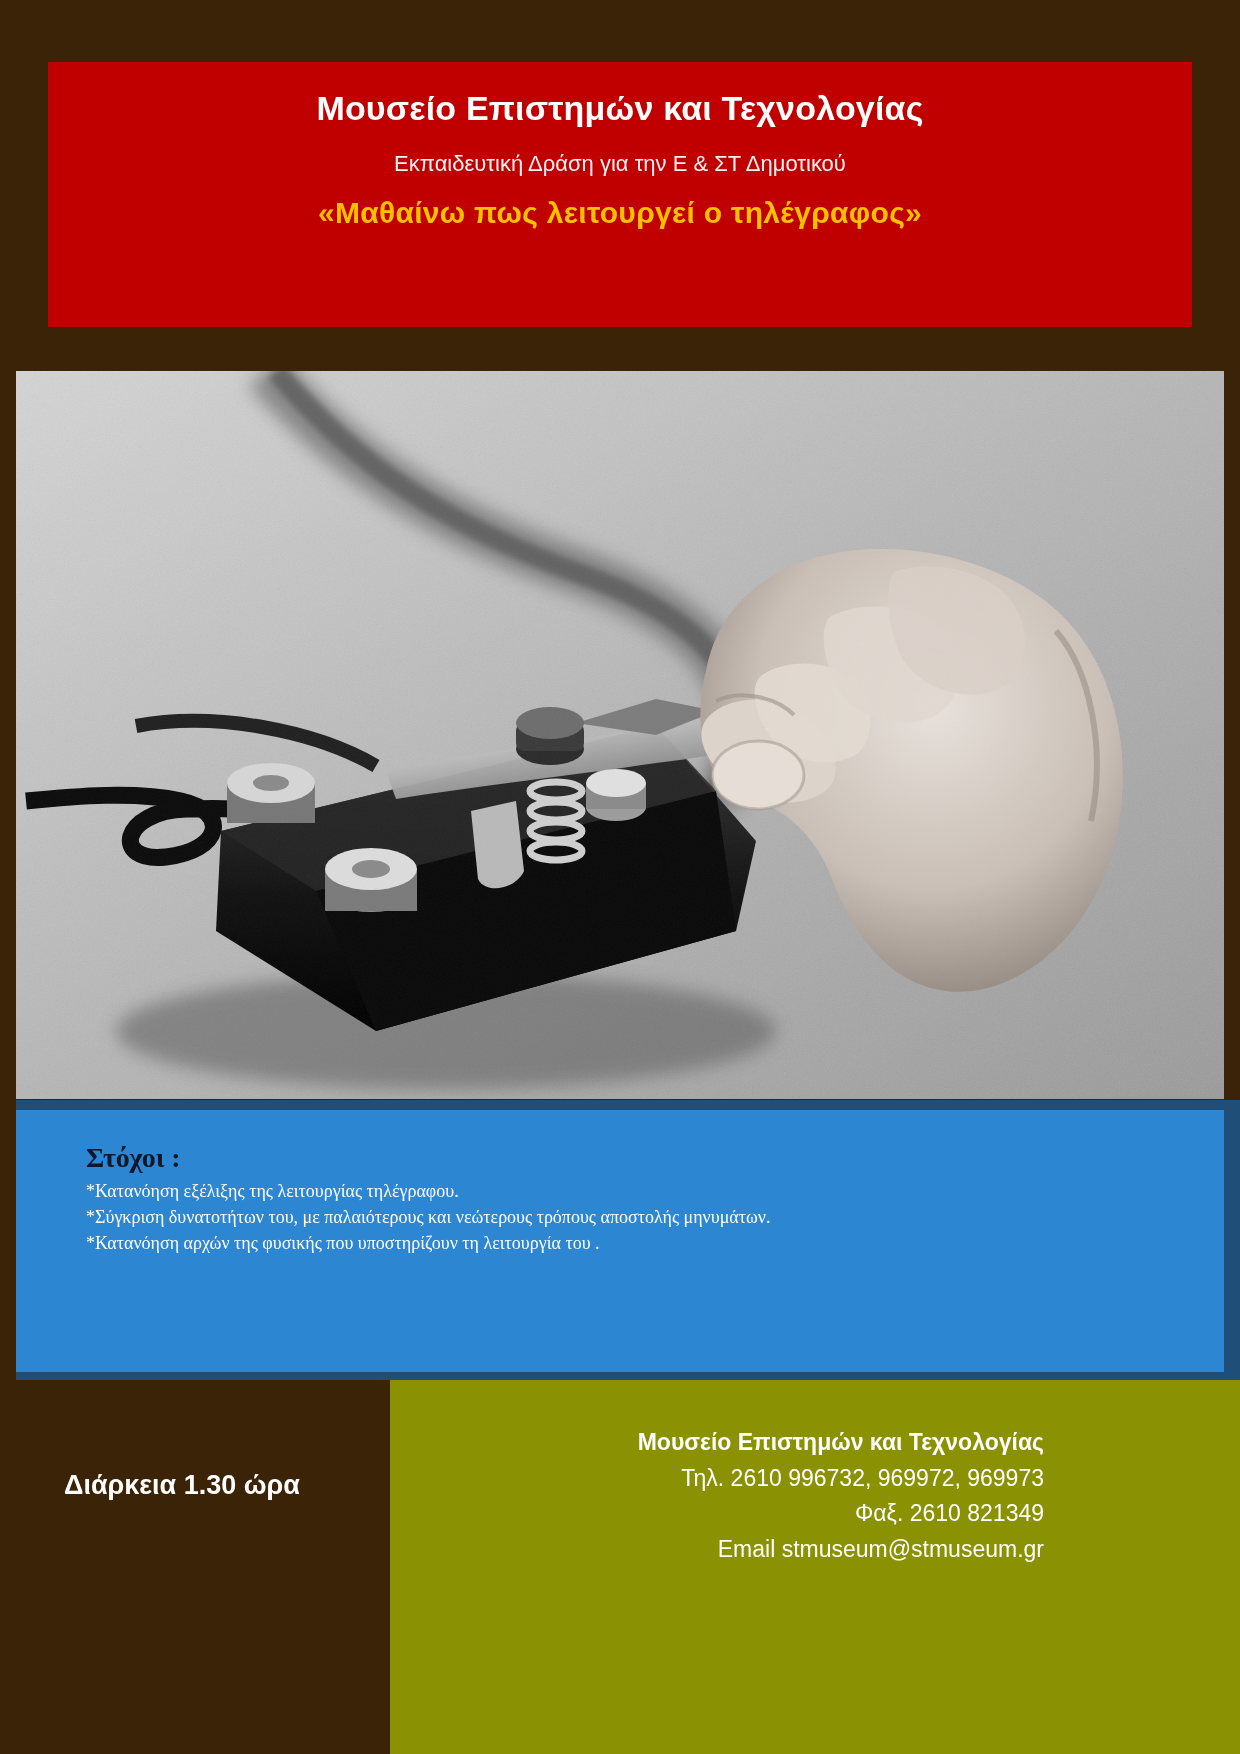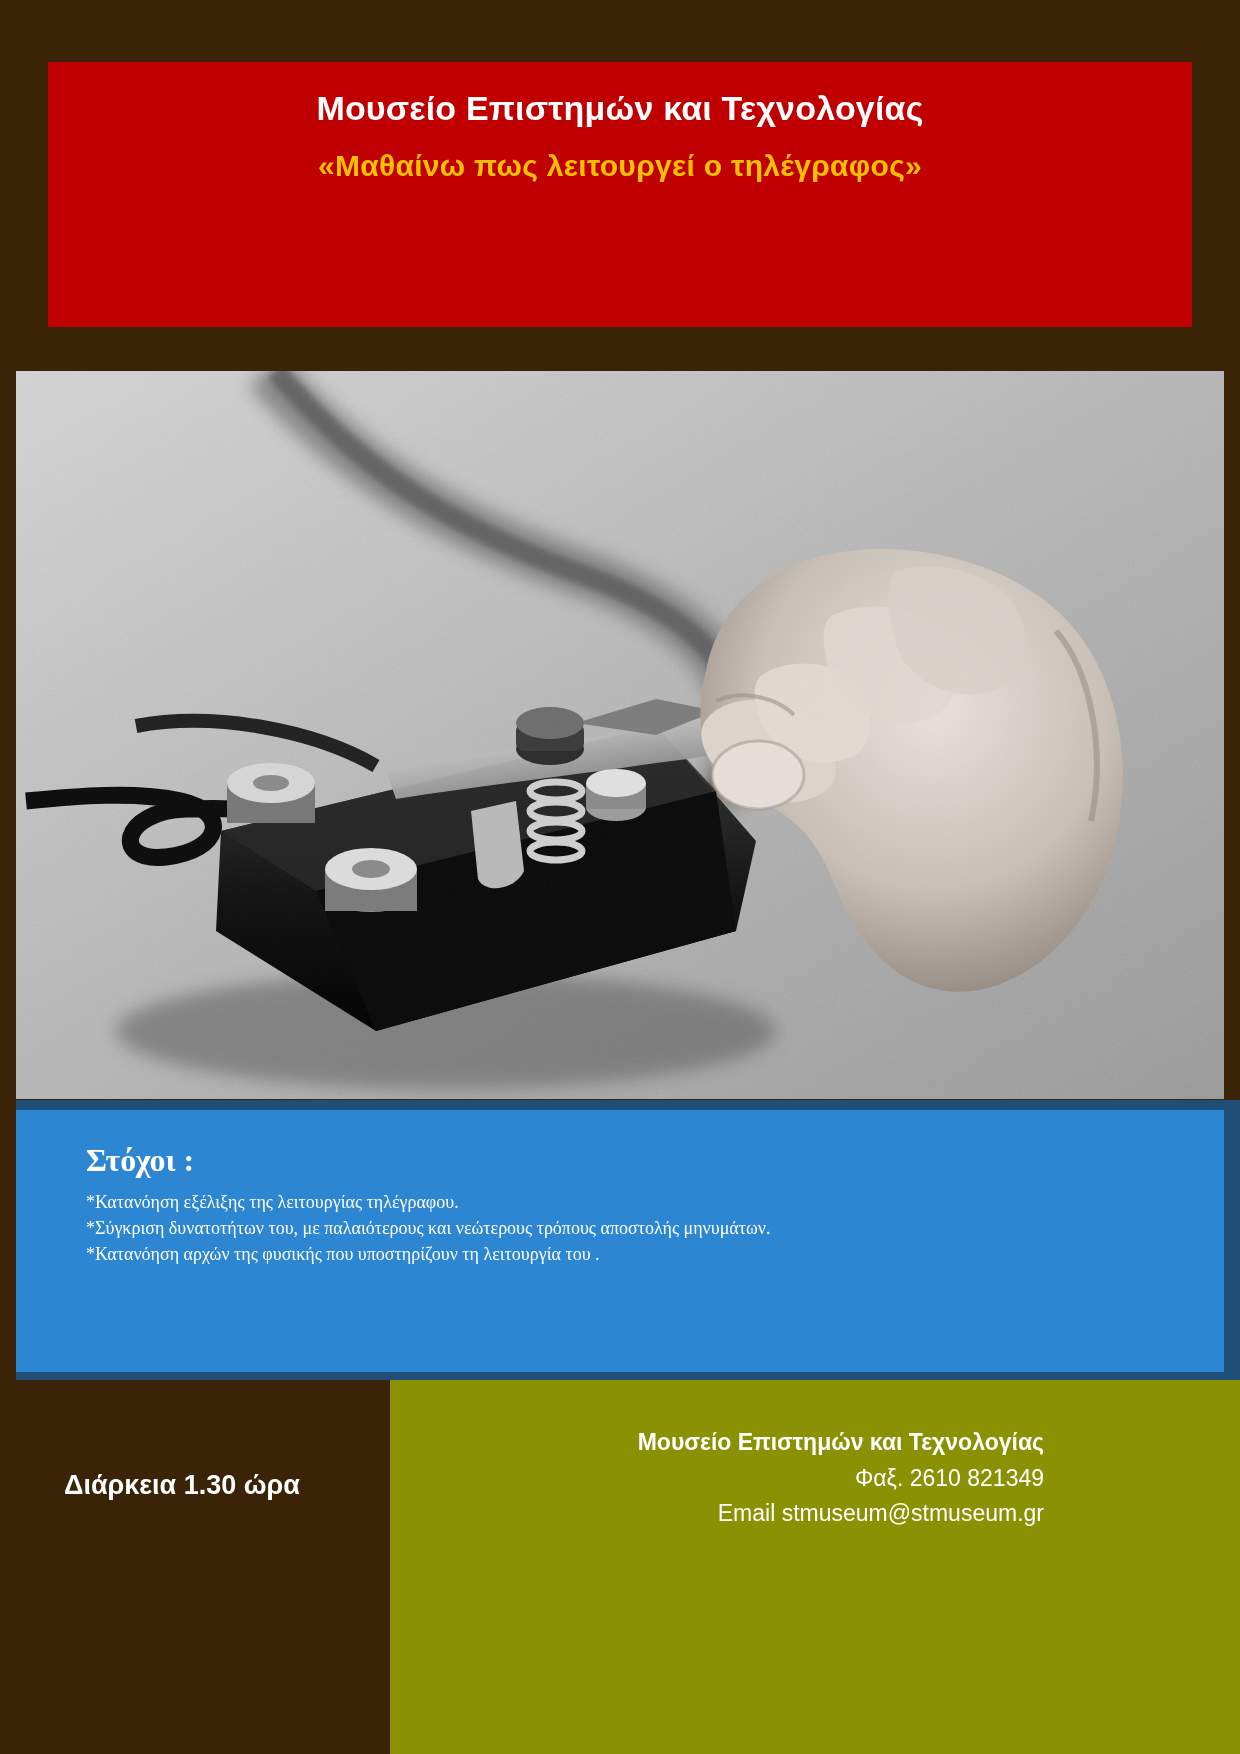--- a/index.html
+++ b/index.html
@@ -73,24 +73,24 @@
     position: absolute;
     left: 16px;
     top: 1110px;
     width: 1208px;
     height: 262px;
     background: #2d86d2;
     box-sizing: border-box;
     padding: 32px 54px 0 70px;
   }
   .obj-heading {
-    color: #ffffff;
-    font-size: 32px;
-    font-weight: bold;
-    margin-bottom: 10px;
+    color: #0f172a;
+    font-size: 28px;
+    font-weight: bold;
+    margin-bottom: 4px;
     font-family: "Liberation Serif", serif;
   }
   .obj-line {
     color: #ffffff;
     font-size: 18px;
     line-height: 1.45;
     font-family: "Liberation Serif", serif;
   }
 
   
@@ -128,20 +128,21 @@
     font-size: 23px;
     line-height: 1.55;
   }
   .footer-contact .bold-line { font-weight: bold; }
 </style>
 </head>
 <body>
 
 <div class="header-banner">
   <div class="header-title-line">Μουσείο Επιστημών και Τεχνολογίας</div>
+  <div class="header-subtitle">Εκπαιδευτική Δράση για την Ε &amp; ΣΤ Δημοτικού</div>
   <div class="header-quote">«Μαθαίνω πως λειτουργεί ο τηλέγραφος»</div>
 </div>
 
 <div class="photo">
   <svg width="1208" height="728" viewBox="0 0 1208 728" xmlns="http://www.w3.org/2000/svg">
     <defs>
       <linearGradient id="carpet" x1="0" y1="0" x2="1" y2="1">
         <stop offset="0%" stop-color="#d5d5d5"></stop>
         <stop offset="45%" stop-color="#b9b9b9"></stop>
         <stop offset="100%" stop-color="#9a9a9a"></stop>
@@ -247,15 +248,16 @@
   <div class="obj-line">*Κατανόηση εξέλιξης της λειτουργίας τηλέγραφου.</div>
   <div class="obj-line">*Σύγκριση δυνατοτήτων του, με παλαιότερους και νεώτερους τρόπους αποστολής μηνυμάτων.</div>
   <div class="obj-line">*Κατανόηση  αρχών της φυσικής που υποστηρίζουν τη λειτουργία του .</div>
 </div>
 
 <div class="footer-left"></div>
 <div class="footer-duration">Διάρκεια 1.30 ώρα</div>
 <div class="footer-olive"></div>
 <div class="footer-contact">
   <div class="bold-line">Μουσείο Επιστημών και Τεχνολογίας</div>
+  <div>Τηλ. 2610 996732, 969972, 969973</div>
   <div>Φαξ. 2610 821349</div>
   <div>Email stmuseum@stmuseum.gr</div>
 </div>
 
 </body></html>

